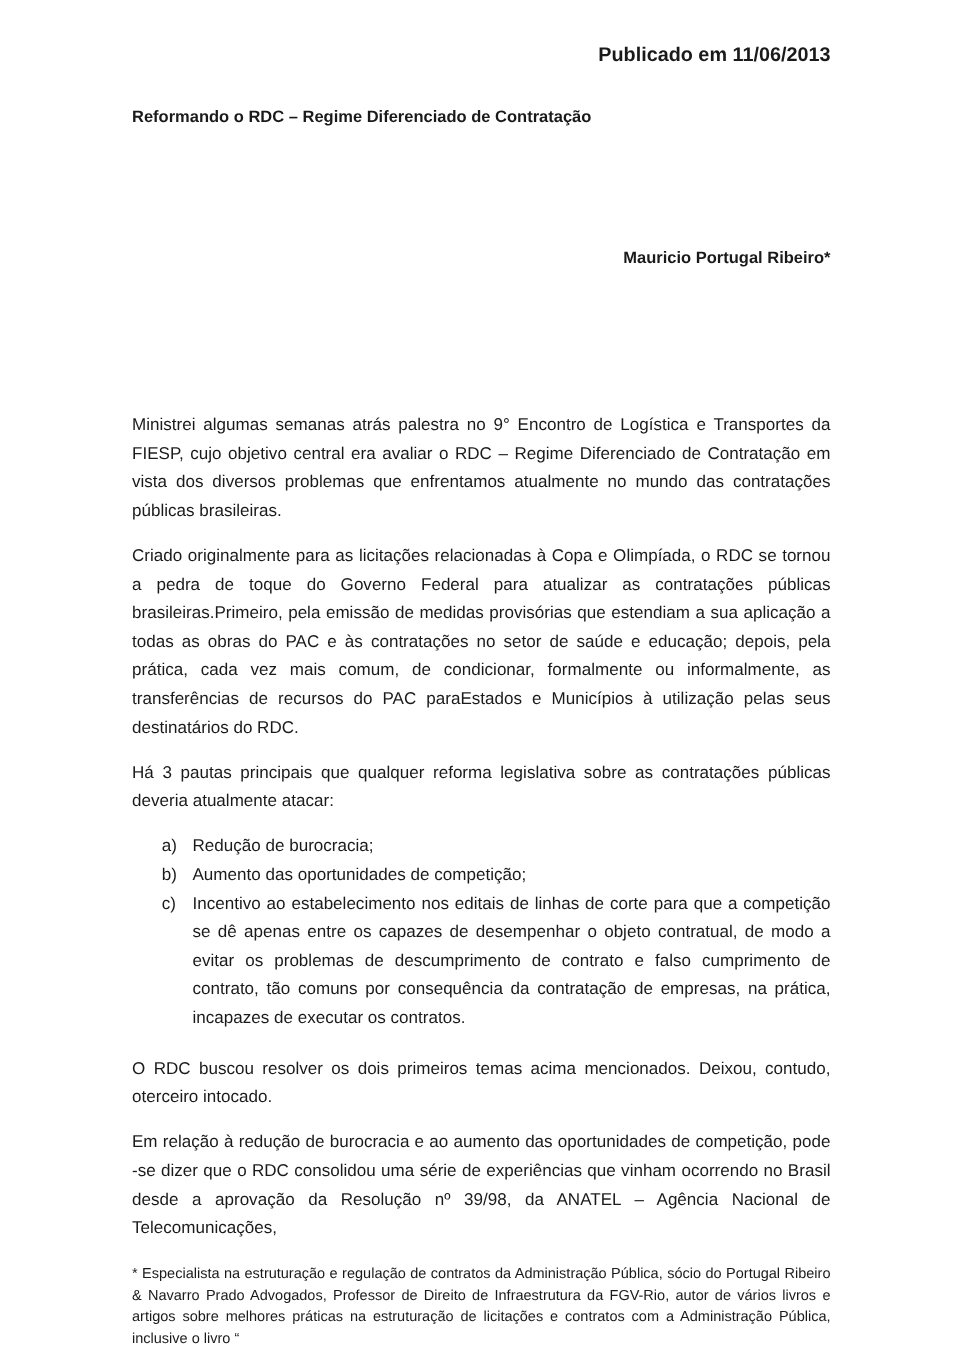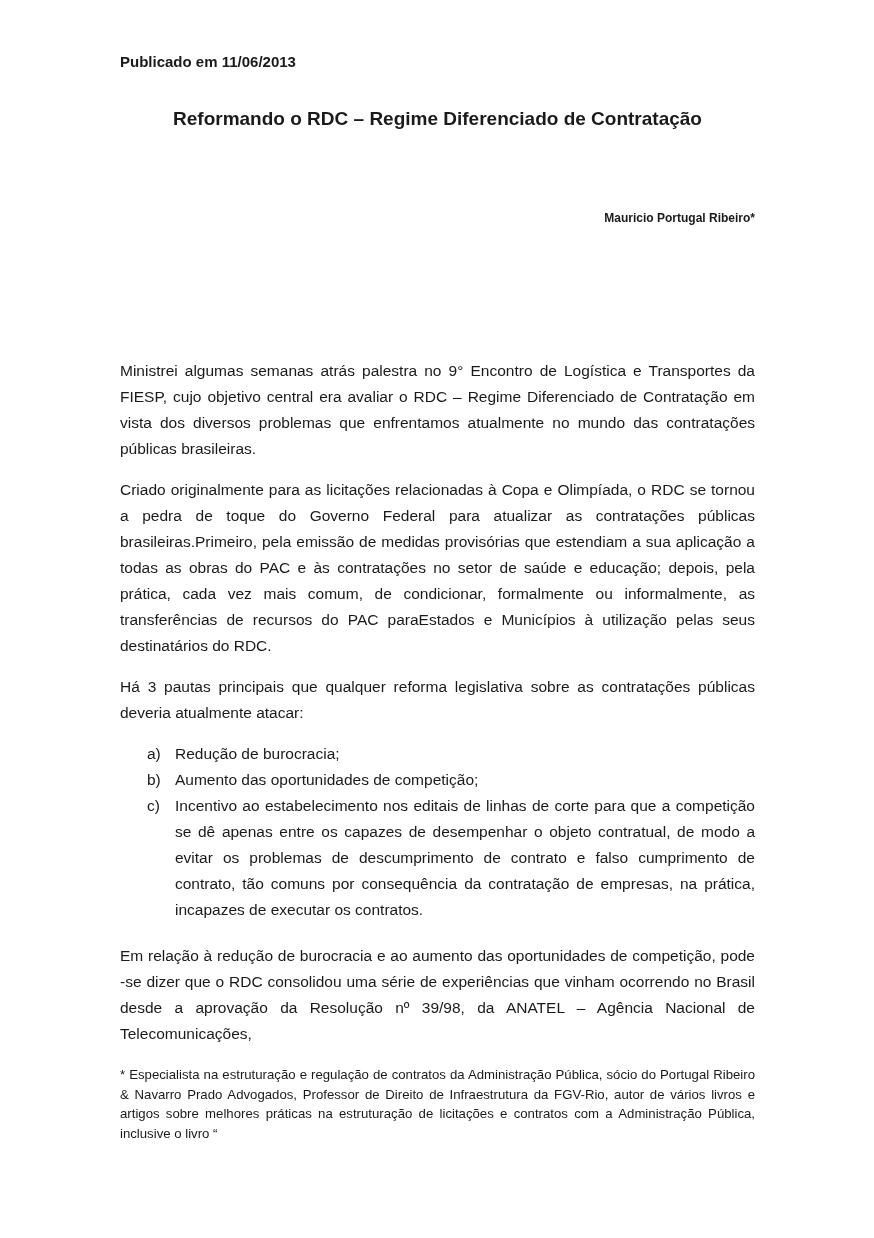--- a/index.html
+++ b/index.html
@@ -9,38 +9,39 @@
     height: 1238px;
     margin: 0 auto;
     background: #ffffff;
     box-sizing: border-box;
     padding: 36px 119px 0 120px;
     font-family: "Liberation Sans", sans-serif;
     color: #1a1a1a;
     overflow: hidden;
   }
   .published {
-    font-size: 15px;
+    text-align: right;
+    font-size: 18px;
     font-weight: 700;
     line-height: 19px;
-    margin-top: 16px;
+    margin-top: 4px;
   }
   .title {
-    text-align: center;
-    font-size: 19px;
+    text-align: left;
+    font-size: 15px;
     font-weight: 700;
     line-height: 20px;
     margin: 38px 0 0 0;
   }
   .author {
     text-align: right;
-    font-size: 12px;
+    font-size: 15px;
     font-weight: 700;
     line-height: 19px;
-    margin-top: 80px;
+    margin-top: 108px;
   }
   .body-text {
     margin-top: 130px;
     font-size: 15.5px;
     line-height: 26px;
     text-align: justify;
   }
   .body-text p { margin: 0 0 15px 0; }
   .agenda-list { margin: 0 0 20px 0; padding-left: 27px; }
   .list-item { display: flex; }
@@ -81,20 +82,21 @@
       <div class="list-item">
         <span class="list-marker">b)</span>
         <span class="list-text">Aumento das oportunidades de competição;</span>
       </div>
       <div class="list-item">
         <span class="list-marker">c)</span>
         <span class="list-text">Incentivo ao estabelecimento nos editais de linhas de corte para que a competição se dê apenas entre os capazes de desempenhar o objeto contratual, de modo a evitar os problemas de descumprimento de contrato e falso cumprimento de contrato, tão comuns por consequência da contratação de empresas, na prática, incapazes de executar os contratos.</span>
       </div>
     </div>
 
+    <p>O RDC buscou resolver os dois primeiros temas acima mencionados. Deixou, contudo, oterceiro intocado.</p>
 
     <p>Em relação à redução de burocracia e ao aumento das oportunidades de competição, pode -se dizer que o RDC consolidou uma série de experiências que vinham ocorrendo no Brasil desde a aprovação da Resolução nº 39/98, da ANATEL – Agência Nacional de Telecomunicações,</p>
 
   </div>
 
   <div class="footnote">
     <span>* Especialista na estruturação e regulação de contratos da Administração Pública, sócio do Portugal Ribeiro &amp; Navarro Prado Advogados, Professor de Direito de Infraestrutura da FGV-Rio, autor de vários livros e artigos sobre melhores práticas na estruturação de licitações e contratos com a Administração Pública, inclusive o livro “</span>
   </div>
 
 </div>

